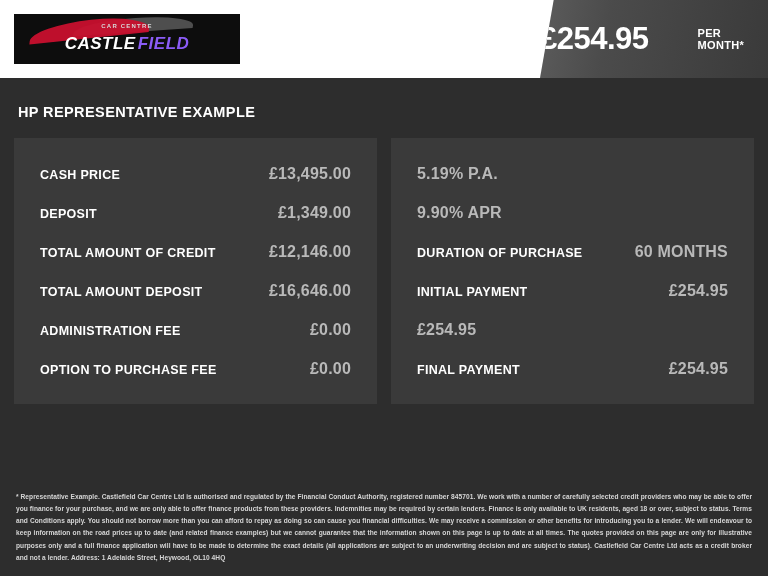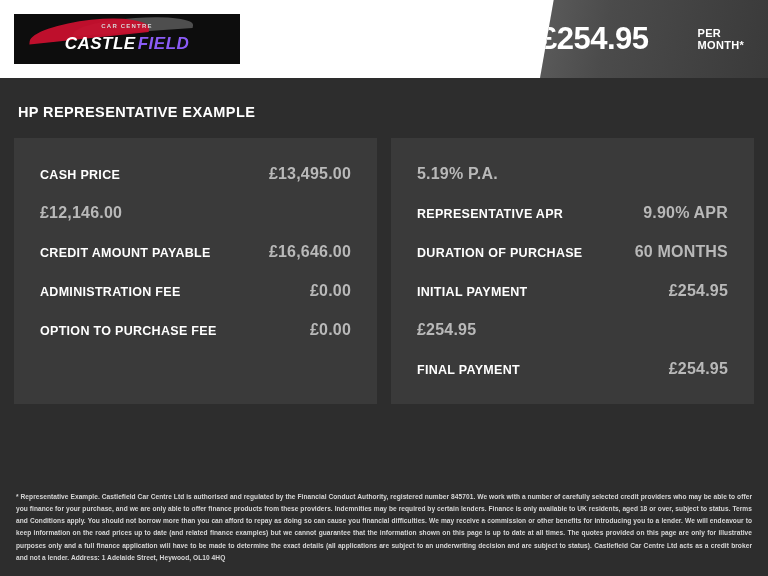--- a/index.html
+++ b/index.html
@@ -192,42 +192,46 @@
   <div class="body-area">
     <div class="section-title">HP REPRESENTATIVE EXAMPLE</div>
 
     <div class="columns">
       <div class="panel">
         <div class="row">
           <span class="label">CASH PRICE</span>
           <span class="value">£13,495.00</span>
         </div>
         <div class="row">
+          <span class="label">DEPOSIT</span>
+          <span class="value">£1,349.00</span>
+        </div>
+        <div class="row">
+          <span class="label">TOTAL AMOUNT OF CREDIT</span>
           <span class="value">£12,146.00</span>
         </div>
         <div class="row">
-          <span class="label">CREDIT AMOUNT PAYABLE</span>
+          <span class="label">TOTAL AMOUNT DEPOSIT</span>
           <span class="value">£16,646.00</span>
         </div>
         <div class="row">
           <span class="label">ADMINISTRATION FEE</span>
           <span class="value">£0.00</span>
         </div>
         <div class="row">
           <span class="label">OPTION TO PURCHASE FEE</span>
           <span class="value">£0.00</span>
         </div>
       </div>
 
       <div class="panel">
         <div class="row">
           <span class="value">5.19% P.A.</span>
         </div>
         <div class="row">
-          <span class="label">REPRESENTATIVE APR</span>
           <span class="value">9.90% APR</span>
         </div>
         <div class="row">
           <span class="label">DURATION OF PURCHASE</span>
           <span class="value">60 MONTHS</span>
         </div>
         <div class="row">
           <span class="label">INITIAL PAYMENT</span>
           <span class="value">£254.95</span>
         </div>

